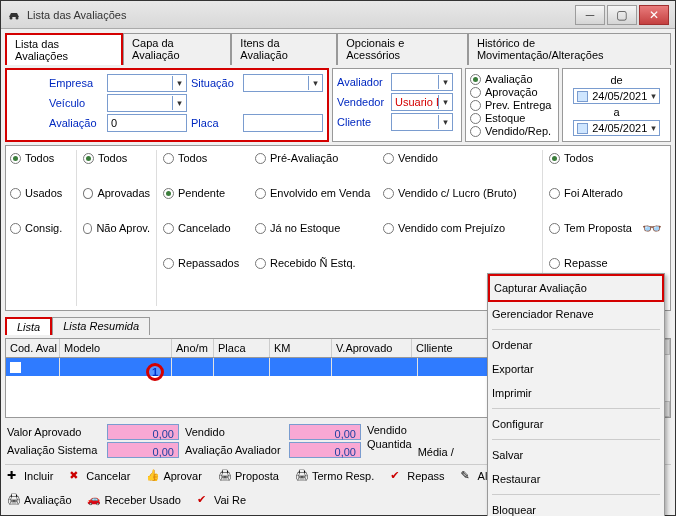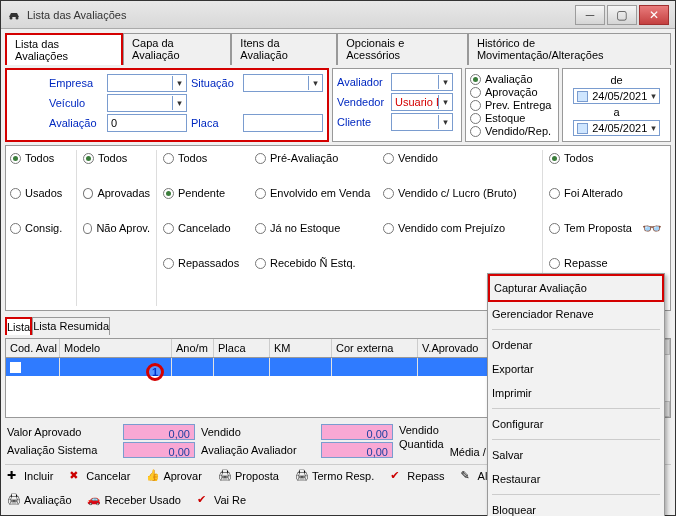--- a/index.html
+++ b/index.html
@@ -28,33 +28,33 @@
   .radio, .check { display: flex; align-items: center; gap: 4px; white-space: nowrap; }
   .rdot { width: 11px; height: 11px; border: 1px solid #777; border-radius: 50%; display: inline-flex; align-items: center; justify-content: center; }
   .rdot.on::after { content: ""; width: 5px; height: 5px; background: #3b7d3b; border-radius: 50%; }
   .datebox { display: inline-flex; align-items: center; border: 1px solid #7a9ccf; padding: 1px 3px; background: #fff; gap: 4px; }
   .datebox .sq { width: 11px; height: 11px; background: #cfe6ff; border: 1px solid #7a9ccf; }
   .datebox .arr { font-size: 9px; color: #333; }
   .filter-box { display: flex; gap: 6px; }
   .filter-col { display: flex; flex-direction: column; gap: 19px; }
   .filter-col .radio { height: 16px; }
   .subtabs { display: flex; margin-top: 3px; }
-  .subtab { padding: 2px 0; border: 1px solid #999; border-bottom: none; background: #f0f0f0; cursor: pointer; }
+  .subtab { padding: 2px 10px; border: 1px solid #999; border-bottom: none; background: #f0f0f0; cursor: pointer; font-style: italic; }
   .subtab.sel { background: #fff; border: 2px solid #d40000; border-bottom: none; }
   .grid { border: 1px solid #999; background: #fff; height: 132px; position: relative; overflow:hidden; }
   .grid-head { display: flex; background: #f0f0f0; border-bottom: 1px solid #999; }
   .gh { border-right: 1px solid #ccc; padding: 3px 4px; white-space: nowrap; overflow: hidden; }
   .grid-row { display: flex; height: 18px; align-items: center; }
   .grid-row.sel { background: #2f7bff; color: #fff; }
   .gc { border-right: 1px solid #e2e2e2; padding: 0 4px; height: 100%; display: flex; align-items: center; }
   .badge1 { position: absolute; left: 140px; top: 24px; width: 18px; height: 18px; border: 3px solid #d40000; border-radius: 50%; color: #0033cc; font-weight: bold; display: flex; align-items: center; justify-content: center; background: rgba(255,255,255,0.2); z-index: 5; }
   .vscroll { position: absolute; right: 0; top: 0; bottom: 0; width: 16px; background: #eee; border-left: 1px solid #ccc; }
   .vscroll .btn { height: 16px; background: #ddd; border: 1px solid #bbb; display:flex;align-items:center;justify-content:center;font-size:9px;}
   .totals { display: flex; gap: 6px; padding: 3px 2px; }
-  .totpair { display: flex; align-items: center; gap: 20px; }
+  .totpair { display: flex; align-items: center; gap: 4px; }
   .totpair .tv { width: 72px; height: 16px; border: 1px solid #7a9ccf; background: #f9a8d4; text-align: right; padding: 3px 4px; color: #2040a0; }
   .footbar { border-top: 1px solid #ccc; padding: 4px 2px; display: flex; flex-wrap: wrap; gap: 10px 16px; background: #f0f0f0; }
   .fbtn { display: flex; align-items: center; gap: 3px; cursor: pointer; }
   .fbtn .fi { width: 14px; height: 14px; display:inline-block; }
   .ctxmenu { position: absolute; right: 10px; top: 272px; width: 178px; background: #f2f2f2; border: 1px solid #999; box-shadow: 2px 2px 4px rgba(0,0,0,0.3); z-index: 20; }
   .ctxmenu .mi { padding: 6px 4px; cursor: pointer; }
   .ctxmenu .mi.sel { border: 2px solid #d40000; }
   .ctxmenu .sep { height: 1px; background: #ccc; margin: 3px 4px; }
   .glasses { font-size: 16px; color: #2aa0d8; }
 </style>
@@ -301,21 +301,20 @@
       <div class="subtab">Lista Resumida</div>
     </div>
 
     <div class="grid">
       <div class="grid-head">
         <div class="gh" style="width:54px">Cod. Aval</div>
         <div class="gh" style="width:112px">Modelo</div>
         <div class="gh" style="width:42px">Ano/m</div>
         <div class="gh" style="width:56px">Placa</div>
         <div class="gh" style="width:62px">KM</div>
-        <div class="gh" style="width:86px">Cor externa</div>
         <div class="gh" style="width:80px">V.Aprovado</div>
         <div class="gh" style="width:100px">Clliente</div>
         <div class="gh" style="flex:1">Apr</div>
       </div>
       <div class="grid-row sel">
         <div class="gc" style="width:54px">
             <span style="width:11px;height:11px;border:1px solid #fff;display:inline-block;background:#fff;"></span>
           </div>
         <div class="gc" style="width:112px"></div>
         <div class="gc" style="width:42px"></div>

